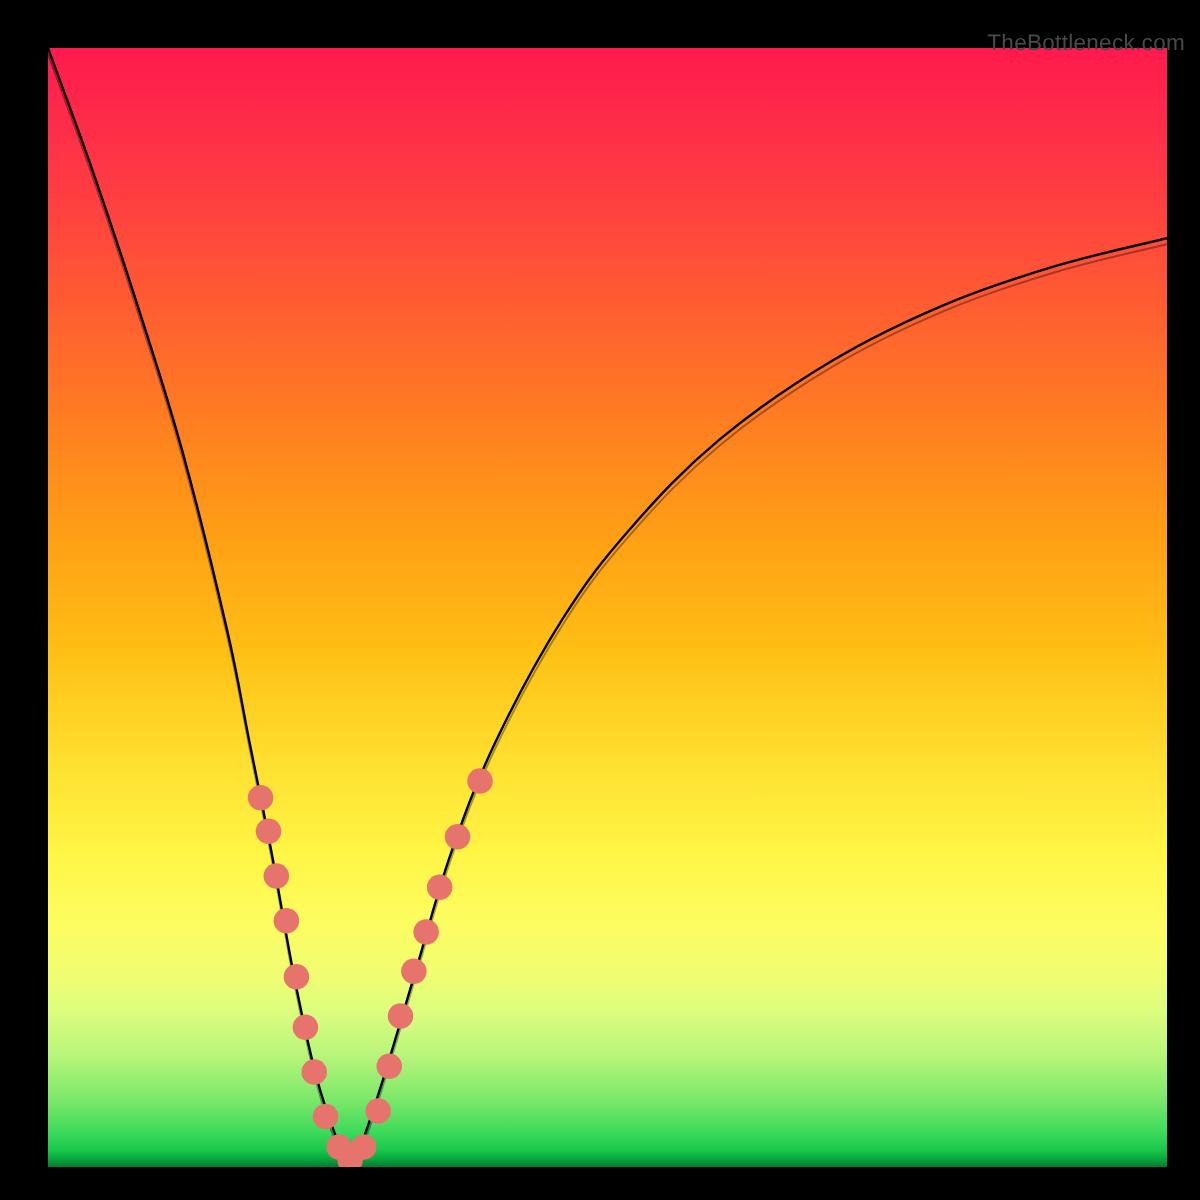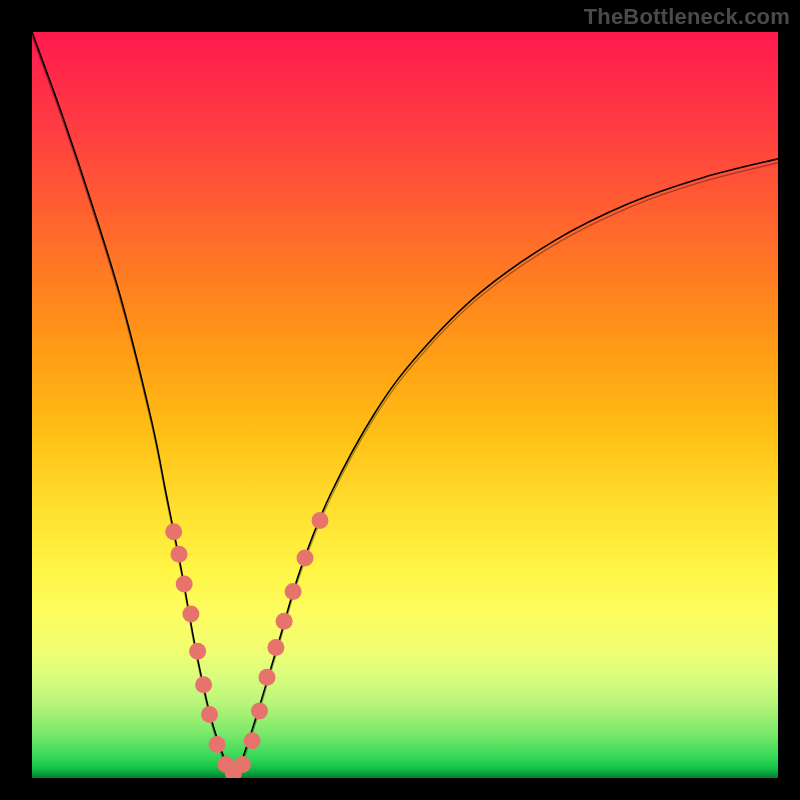--- a/index.html
+++ b/index.html
@@ -6,25 +6,25 @@
   body {
     width: 800px;
     height: 800px;
     background: #000;
     position: relative;
     overflow: hidden;
     font-family: Arial, Helvetica, sans-serif;
   }
   .watermark {
     position: absolute;
-    top: 4px;
+    top: 20px;
     right: 10px;
     color: #4a4a4a;
-    font-size: 22px;
-    font-weight: 700;
+    font-size: 15px;
+    font-weight: 400;
     letter-spacing: 0.2px;
     z-index: 10;
   }
   .plot-area {
     position: absolute;
     left: 32px;
     top: 32px;
     width: 746px;
     height: 746px;
     background: linear-gradient(to bottom,

